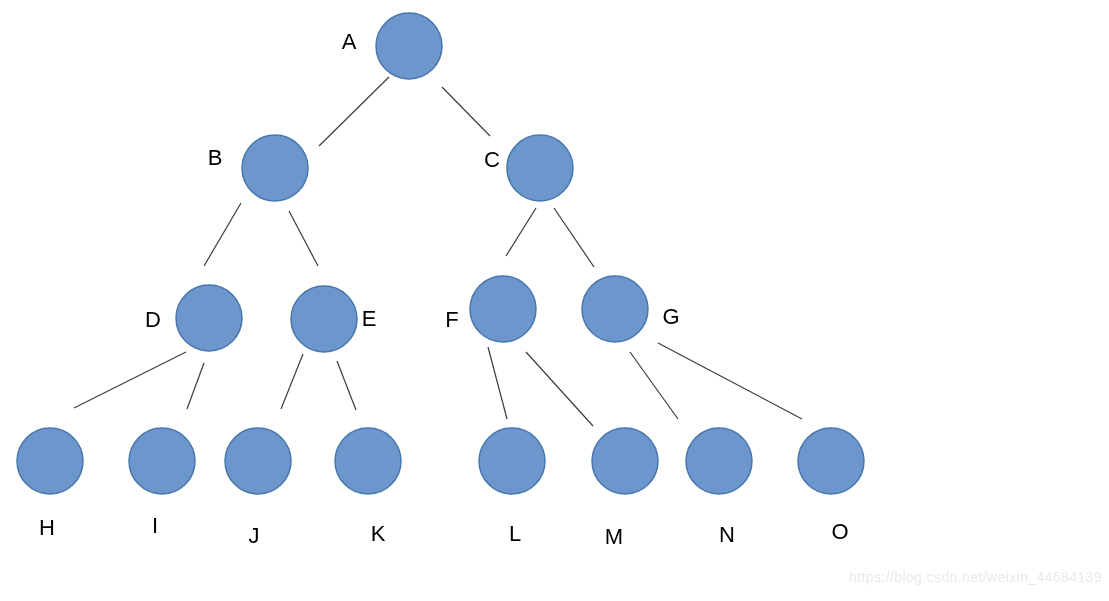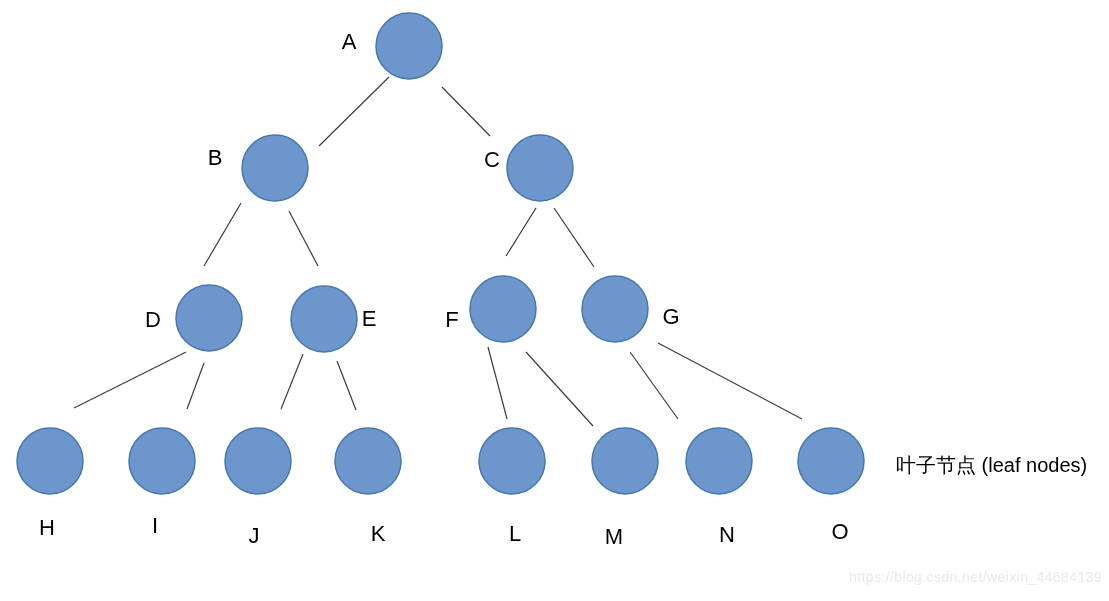--- a/index.html
+++ b/index.html
@@ -86,15 +86,14 @@
       <text x="378" y="541" text-anchor="middle" class="node-label">K</text>
       <circle cx="512" cy="461" r="33" fill="#6d97cc" stroke="#4777ad" stroke-width="1.5"></circle>
       <text x="515" y="541" text-anchor="middle" class="node-label">L</text>
       <circle cx="625" cy="461" r="33" fill="#6d97cc" stroke="#4777ad" stroke-width="1.5"></circle>
       <text x="614" y="544" text-anchor="middle" class="node-label">M</text>
       <circle cx="719" cy="461" r="33" fill="#6d97cc" stroke="#4777ad" stroke-width="1.5"></circle>
       <text x="727" y="542" text-anchor="middle" class="node-label">N</text>
       <circle cx="831" cy="461" r="33" fill="#6d97cc" stroke="#4777ad" stroke-width="1.5"></circle>
       <text x="840" y="539" text-anchor="middle" class="node-label">O</text>
     </svg>
-  <div class="leaf-caption">叶子节点 (leaf nodes)</div>
   <div class="watermark">https://blog.csdn.net/weixin_44684139</div>
 </div>
 
 </body></html>

